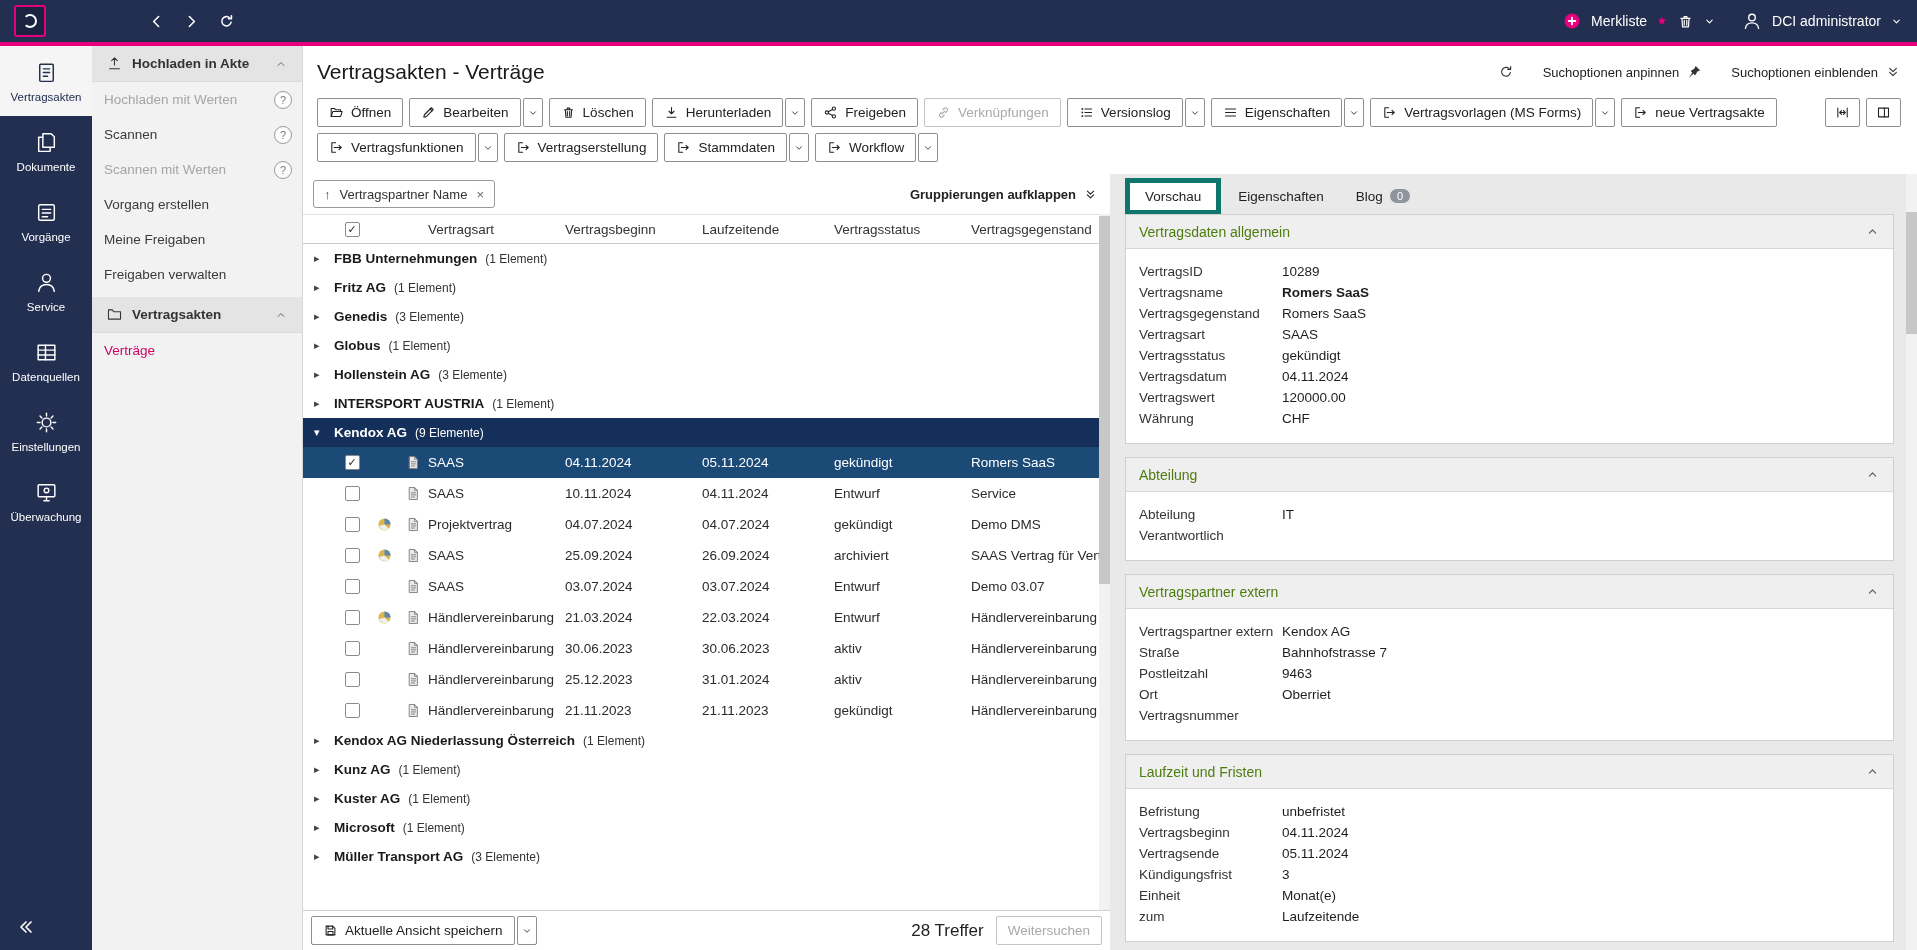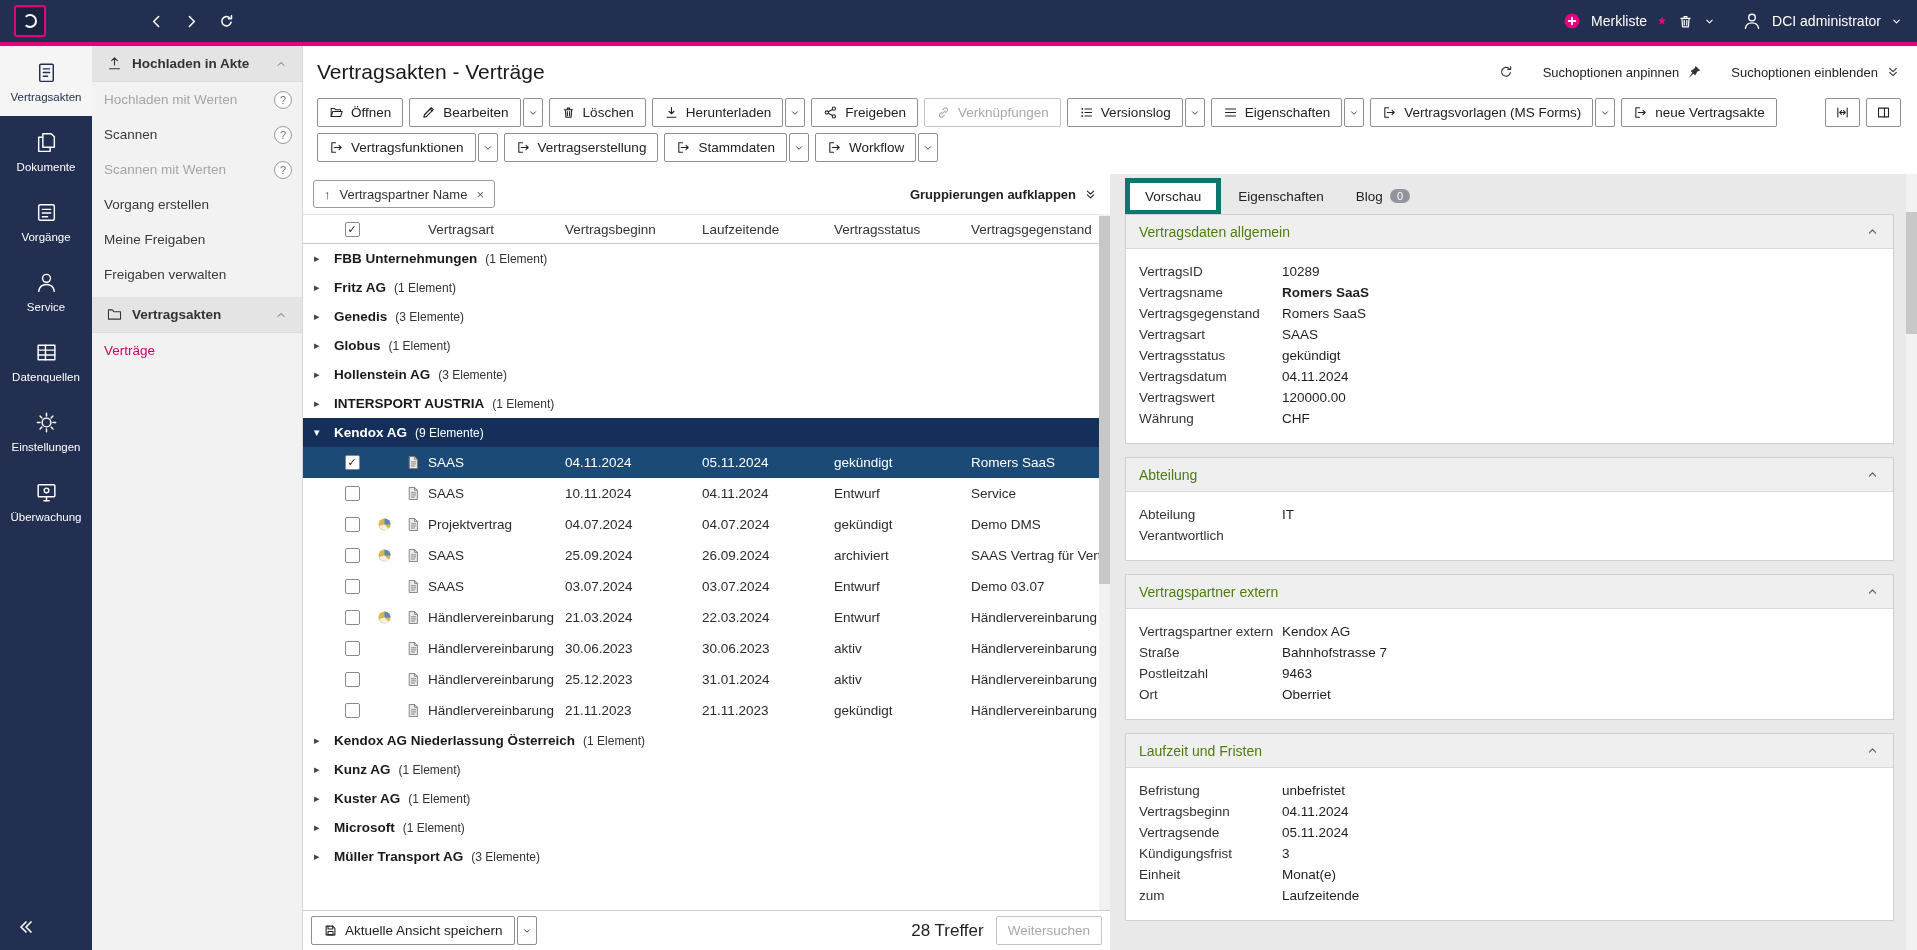--- a/index.html
+++ b/index.html
@@ -933,20 +933,24 @@
                     <span class="fvalue">Bahnhofstrasse 7</span>
                   </div>
                   <div class="frow">
                     <span class="flabel">Postleitzahl</span>
                     <span class="fvalue">9463</span>
                   </div>
                   <div class="frow">
                     <span class="flabel">Ort</span>
                     <span class="fvalue">Oberriet</span>
                   </div>
+                  <div class="frow">
+                    <span class="flabel">Vertragsnummer</span>
+                    <span class="fvalue"></span>
+                  </div>
                 </div>
               </section>
               <section class="card">
                 <div class="card-head">
                   <span>Laufzeit und Fristen</span>
                   <span class="chev">
                     <svg viewBox="0 0 24 24" class="ic">
                       <path d="M7 14.5l5-5 5 5"></path>
                     </svg>
                   </span>

